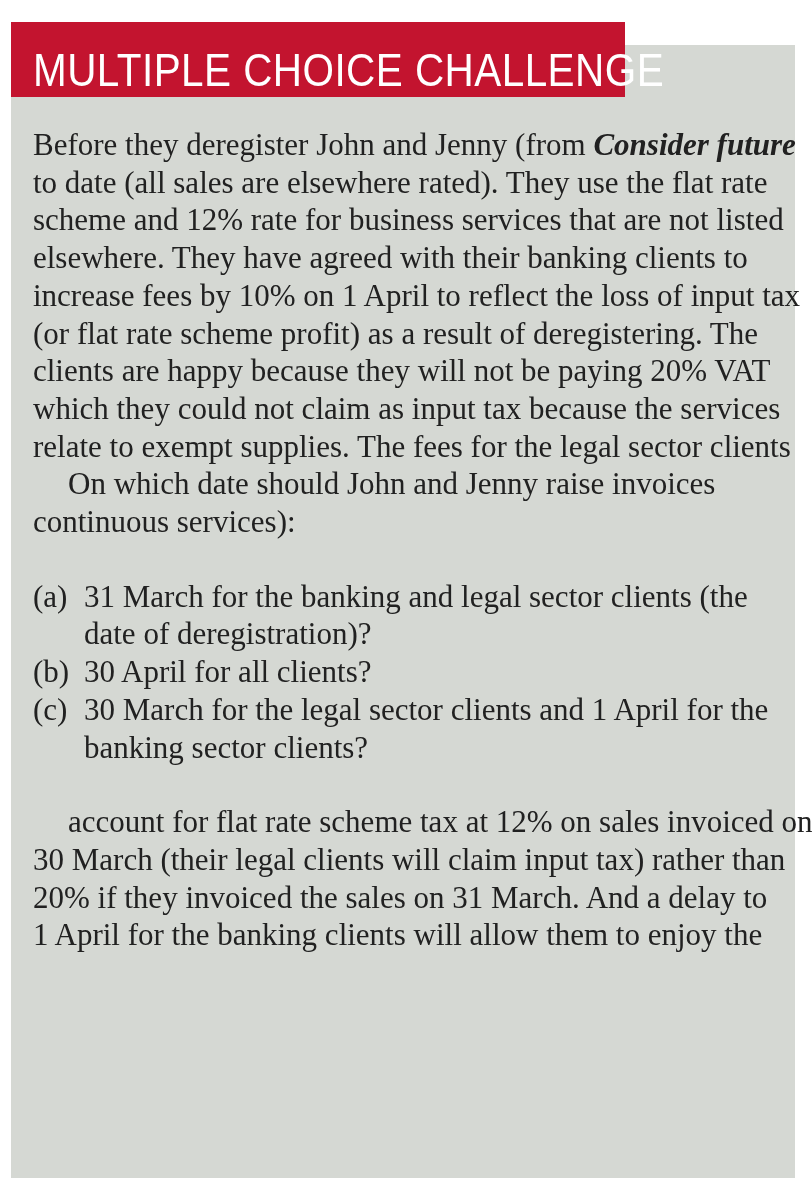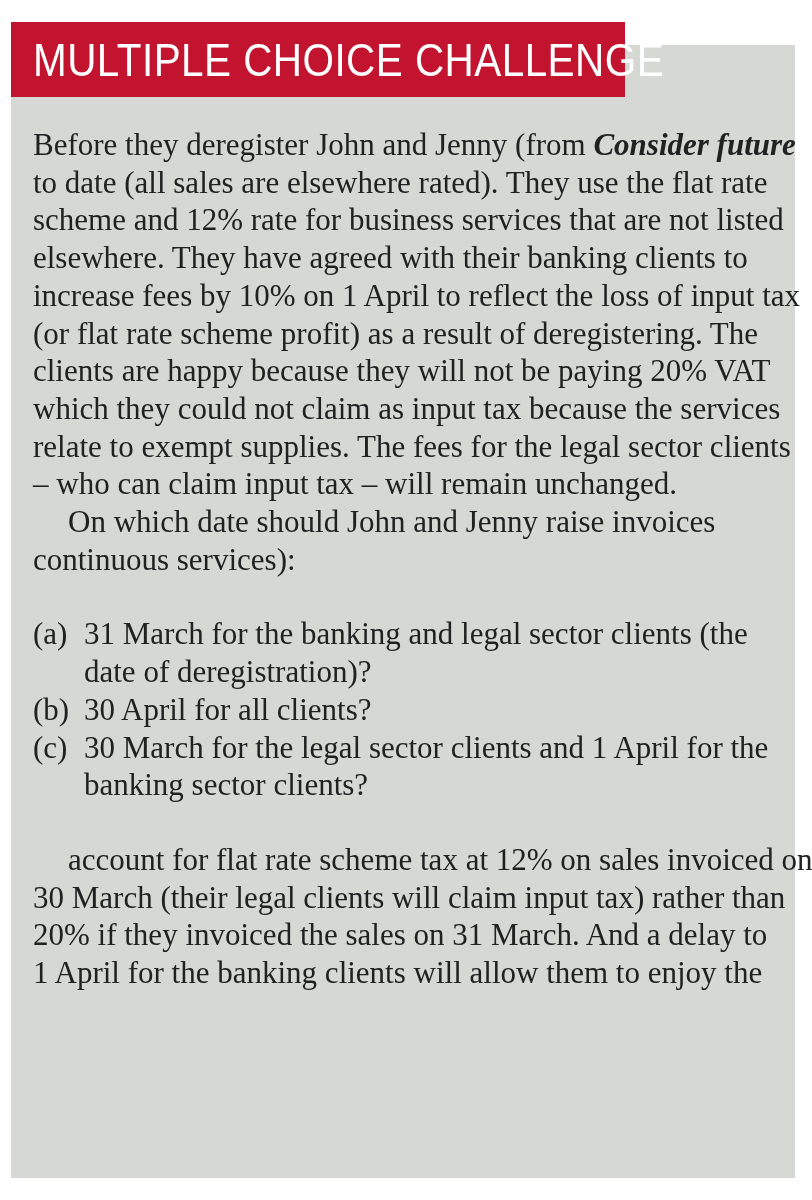--- a/index.html
+++ b/index.html
@@ -27,21 +27,21 @@
     background: var(--panel-gray);
   }
   .banner {
     position: absolute;
     left: 11px;
     top: 22px;
     width: 614px;
     height: 75px;
     background: var(--banner-red);
     display: flex;
-    align-items: center;
+    align-items: flex-end;
   }
   .banner-title {
     font-family: "Liberation Sans", "DejaVu Sans", sans-serif;
     font-weight: 400;
     color: #FFFFFF;
     font-size: 46px;
     margin-left: 22px;
     letter-spacing: 0.5px;
     transform: scaleX(0.88);
     transform-origin: left center;
@@ -77,21 +77,20 @@
   <div>
       <div class="tline"><span>Before they deregister John and Jenny (from </span><span class="bi">Consider future</span></div>
       <div class="tline"><span>to date (all sales are elsewhere rated). They use the flat rate</span></div>
       <div class="tline"><span>scheme and 12% rate for business services that are not listed</span></div>
       <div class="tline"><span>elsewhere. They have agreed with their banking clients to</span></div>
       <div class="tline"><span>increase fees by 10% on 1 April to reflect the loss of input tax</span></div>
       <div class="tline"><span>(or flat rate scheme profit) as a result of deregistering. The</span></div>
       <div class="tline"><span>clients are happy because they will not be paying 20% VAT</span></div>
       <div class="tline"><span>which they could not claim as input tax because the services</span></div>
       <div class="tline"><span>relate to exempt supplies. The fees for the legal sector clients</span></div>
-      <div class="tline"><span>– who can claim input tax – will remain unchanged.</span></div>
     </div>
 
   <div class="first-indent">
       <div class="tline"><span>On which date should John and Jenny raise invoices</span></div>
       <div class="tline"><span>continuous services):</span></div>
     </div>
 
   <div class="gap">
     <div class="opt">
       <div class="opt-marker">(a)</div>

